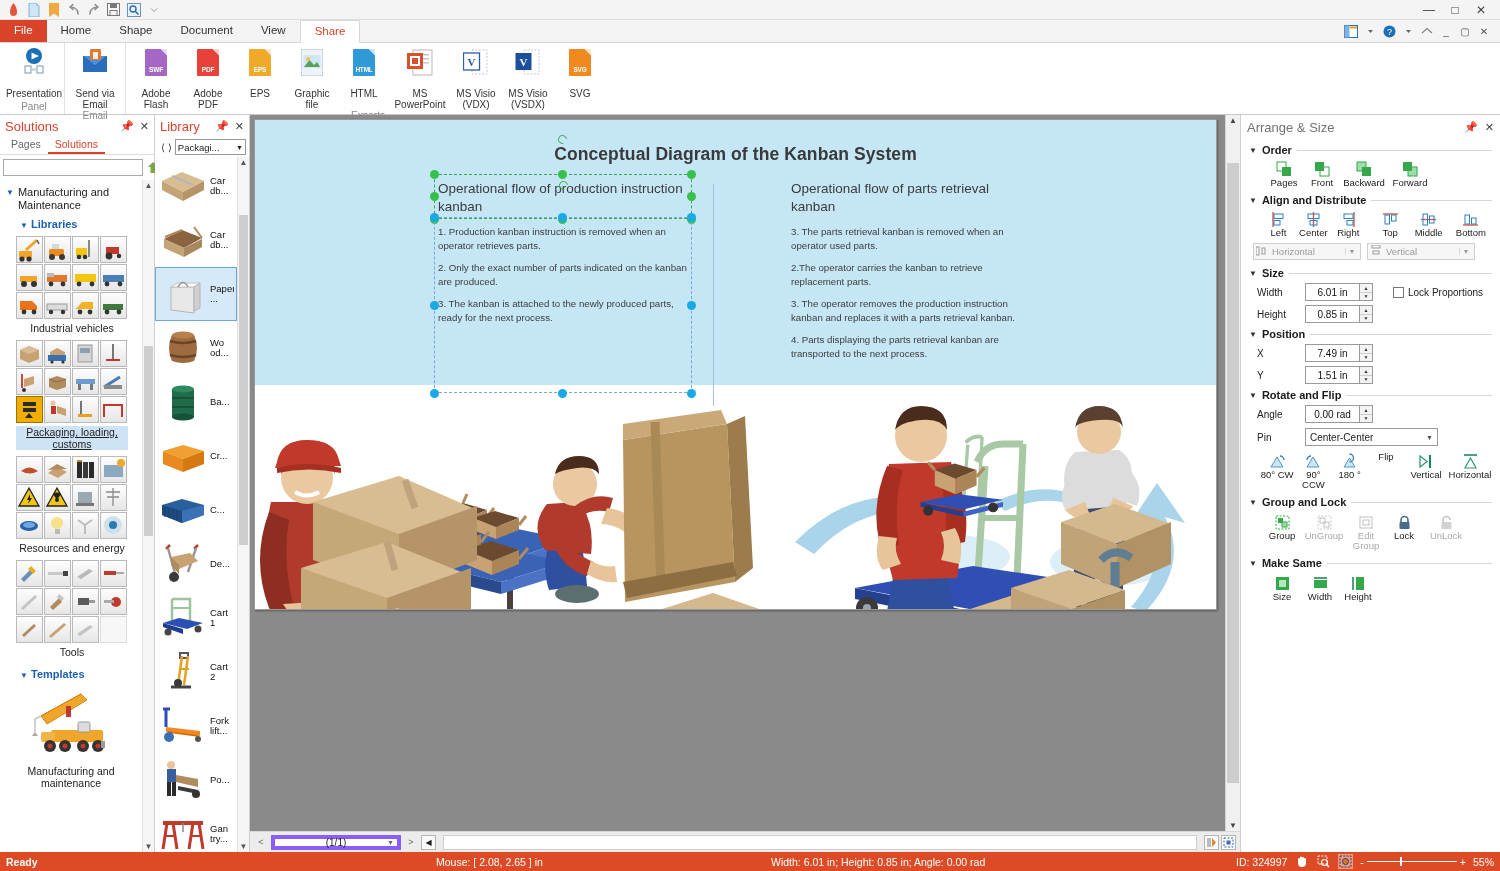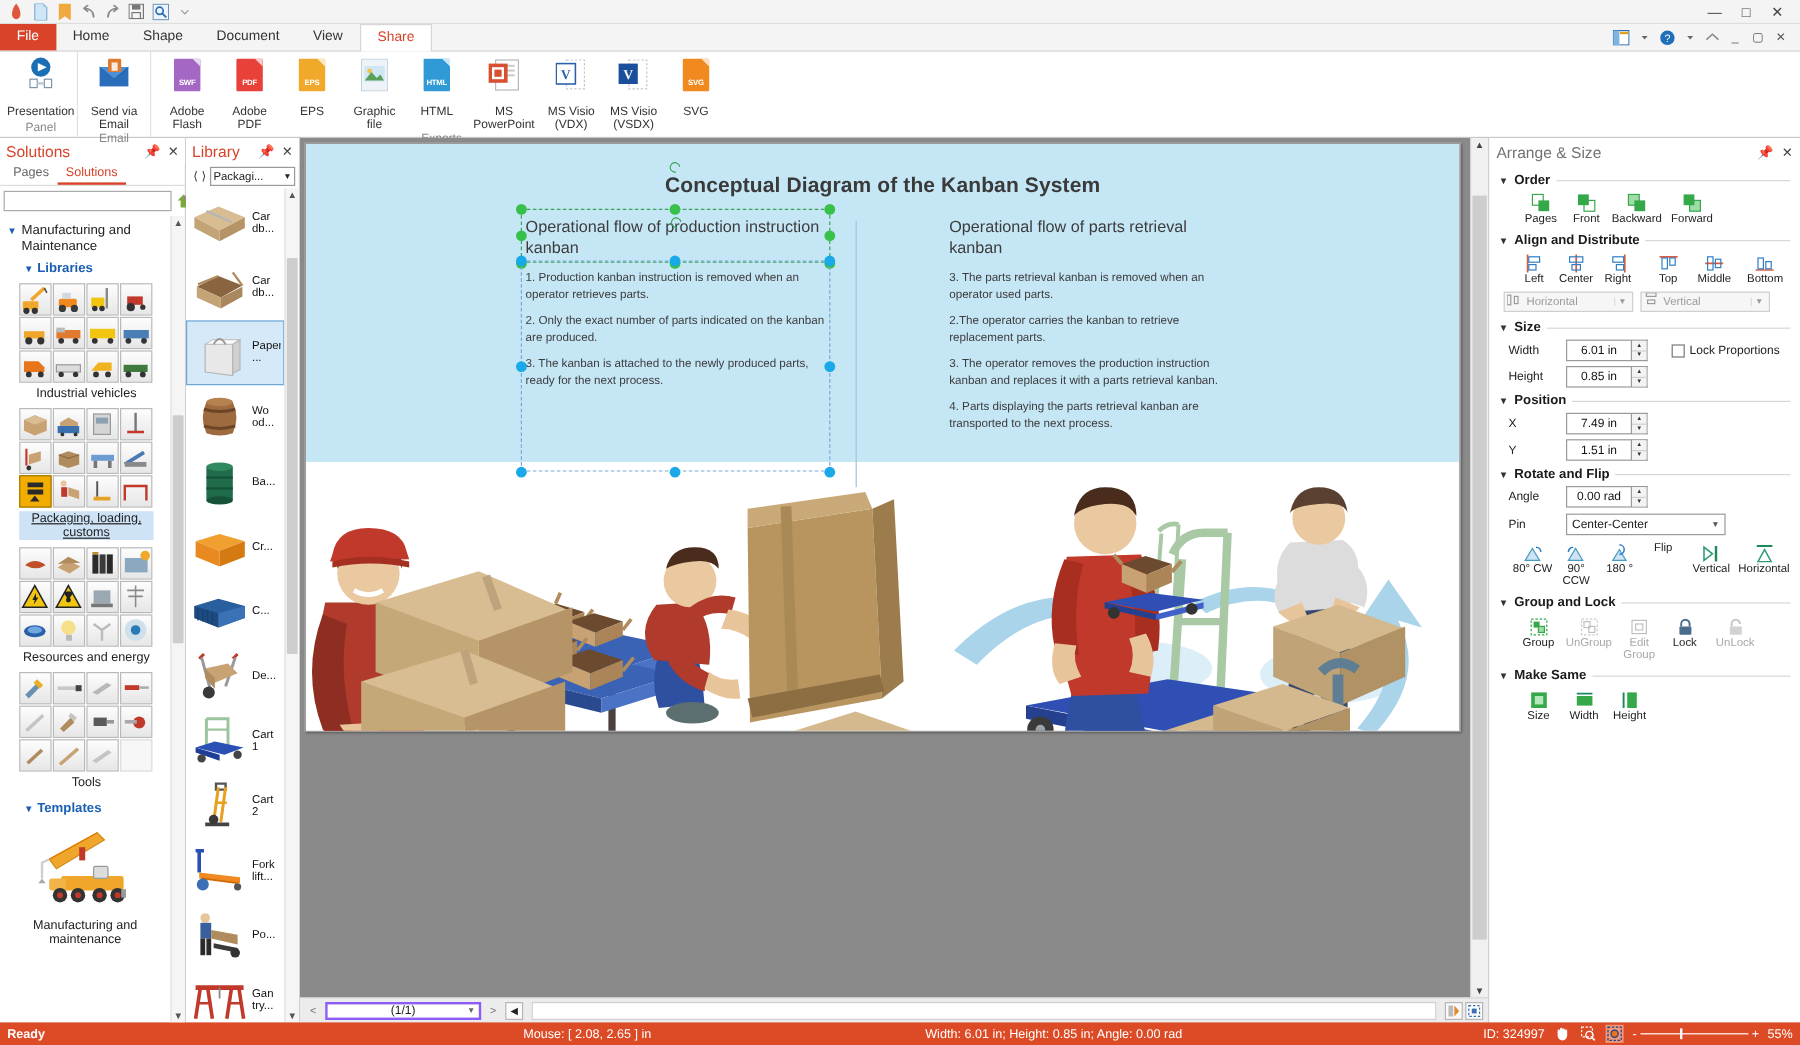--- a/index.html
+++ b/index.html
@@ -181,21 +181,21 @@
   .vsb .arrow, .hsb .arrow { font-size:8px; color:#444; cursor:pointer; }
   .vsb .thumb { width:12px; background:#cdcdcd; }
 
   
   .pagenav {
     height:21px; background:#ececec; border-top:1px solid #d8d8d8;
     display:flex; align-items:center; gap:3px; padding:0 4px; flex:0 0 21px;
   }
   .pn-btn { width:14px; height:15px; display:flex; align-items:center; justify-content:center; font-size:9px; color:#666; cursor:pointer; }
   .pn-combo {
-    width:130px; height:15px; border:2px solid #8b5cf6; background:#fff;
+    width:130px; height:15px; border:4px solid #8b5cf6; background:#fff;
     display:flex; align-items:center; justify-content:center; position:relative; font-size:10px; cursor:pointer;
   }
   .pn-combo .car { position:absolute; right:3px; font-size:7px; color:#666; }
   .pn-sq { width:15px; height:15px; border:1px solid #b5b5b5; background:#fafafa; display:flex; align-items:center; justify-content:center; font-size:8px; cursor:pointer; }
   .pn-strip { flex:1 1 auto; height:15px; border:1px solid #cfcfcf; background:#fff; margin:0 4px; }
   .pn-right { display:flex; gap:2px; }
 
   
   .arrange {
     width:260px; background:#fff; border-left:1px solid #cfcfcf;

